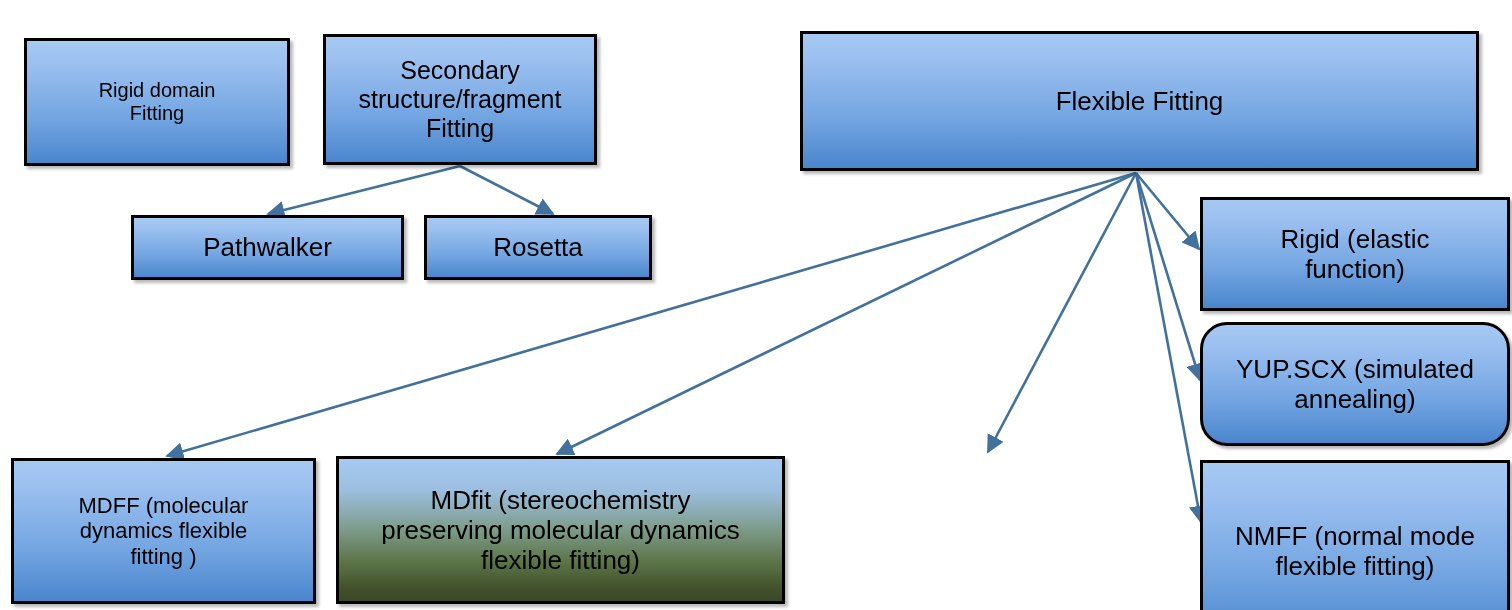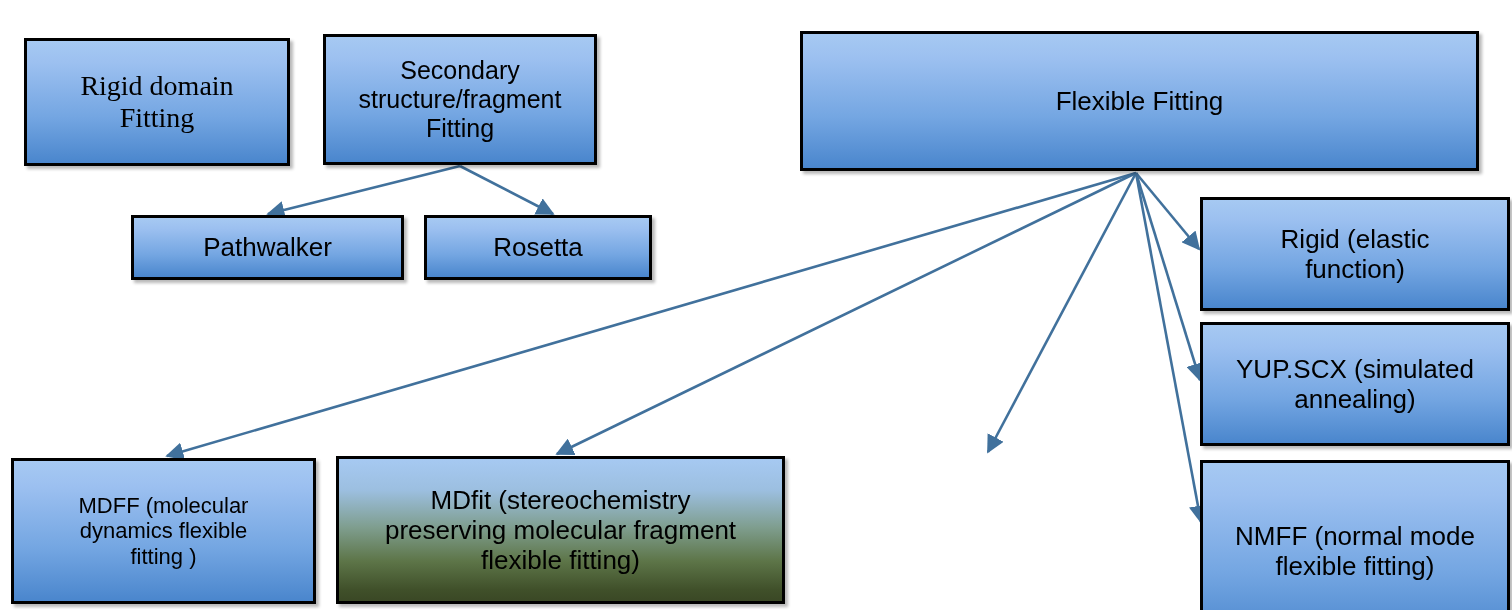--- a/index.html
+++ b/index.html
@@ -66,21 +66,21 @@
       <line x1="460" y1="166" x2="553" y2="214"></line>
       <line x1="1136" y1="173" x2="167" y2="456"></line>
       <line x1="1136" y1="173" x2="557" y2="454"></line>
       <line x1="1136" y1="173" x2="988" y2="452"></line>
       <line x1="1136" y1="173" x2="1201" y2="522"></line>
       <line x1="1136" y1="173" x2="1200" y2="380"></line>
       <line x1="1136" y1="173" x2="1199" y2="249"></line>
     </g>
   </svg>
 
-  <div class="node fill-blue" style="left:24px; top:38px; width:266px; height:128px; font-size:28px;font-family:Liberation Serif, serif;">
+  <div class="node fill-blue" style="left:24px; top:38px; width:266px; height:128px; font-size:20px;">
     <span>Rigid domain
 Fitting</span>
   </div>
 
   <div class="node fill-blue" style="left:323px; top:34px; width:274px; height:131px; font-size:25px;">
     <span>Secondary
 structure/fragment
 Fitting</span>
   </div>
 
@@ -94,36 +94,36 @@
 
   <div class="node fill-blue" style="left:800px; top:31px; width:679px; height:140px; font-size:26px;">
     <span>Flexible Fitting</span>
   </div>
 
   <div class="node fill-blue" style="left:1200px; top:197px; width:310px; height:114px; font-size:26px;">
     <span>Rigid (elastic
 function)</span>
   </div>
 
-  <div class="node fill-blue" style="left:1200px; top:322px; width:310px; height:124px; font-size:26px;">
+  <div class="node fill-blue" style="left:1200px; top:322px; width:310px; height:124px; font-size:26px;border-radius:27px;">
     <span>YUP.SCX (simulated
 annealing)</span>
   </div>
 
   <div class="node fill-blue" style="left:1200px; top:460px; width:310px; height:182px; font-size:26px;">
     <span>NMFF (normal mode
 flexible fitting)</span>
   </div>
 
   <div class="node fill-blue" style="left:11px; top:458px; width:305px; height:146px; font-size:22px;">
     <span>MDFF (molecular
 dynamics flexible
 fitting )</span>
   </div>
 
   <div class="node fill-blue-dark-green" style="left:336px; top:456px; width:449px; height:148px; font-size:26px;">
     <span>MDfit (stereochemistry
-preserving molecular fragment
+preserving molecular dynamics
 flexible fitting)</span>
   </div>
 
 
 </div>
 
 </body></html>

